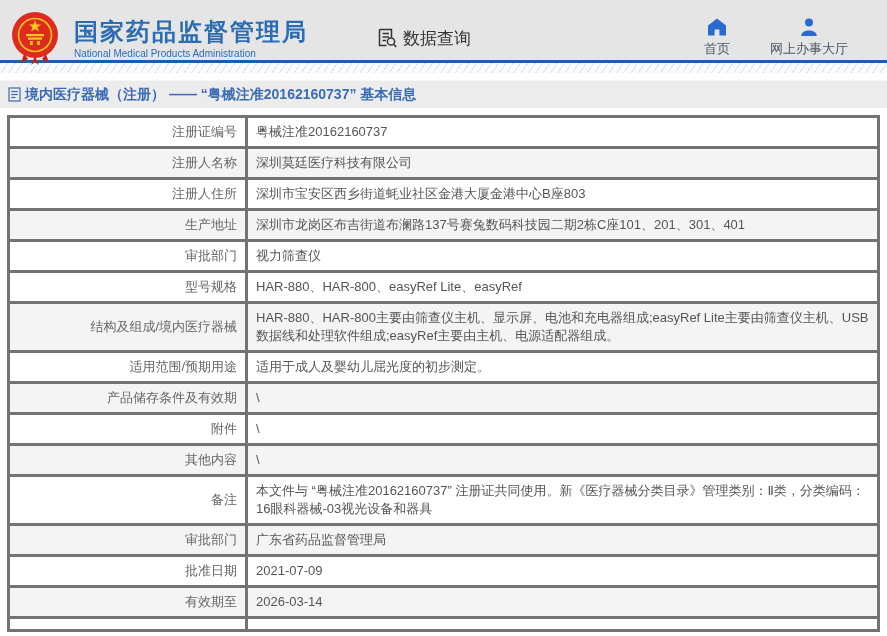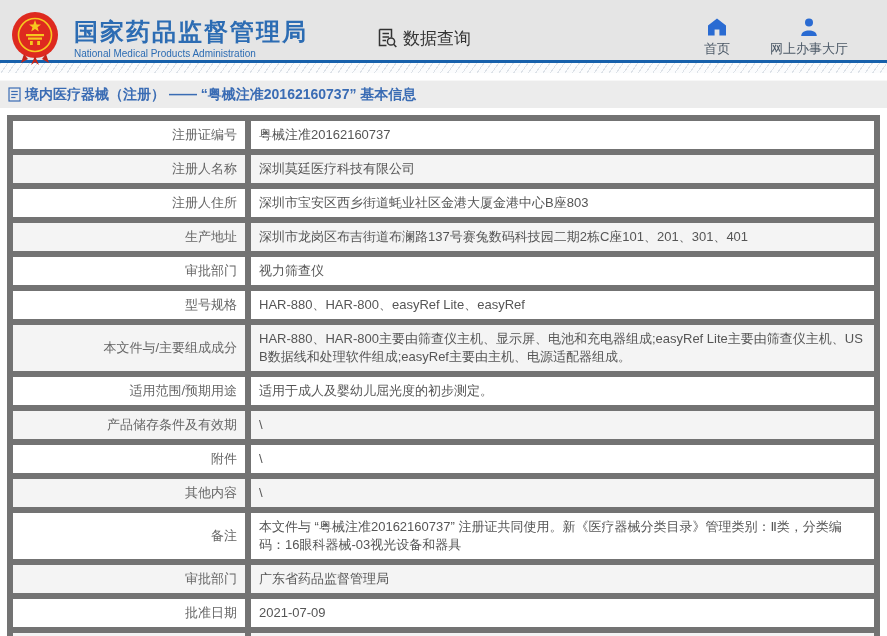--- a/index.html
+++ b/index.html
@@ -25,21 +25,21 @@
   .hatch-band { height:10px; background:#fbfcfd;
     background-image:repeating-linear-gradient(125deg,#dde2e8 0px,#dde2e8 1px,transparent 1px,transparent 6px); }
   .gap { height:7px; background:#fff; }
   
   .breadcrumb { height:28px; background:#ececec; display:flex; align-items:center;
     padding-left:8px; color:#3a6cb4; font-size:14px; border-top:1px solid #f7f7f7;font-weight:bold; }
   .breadcrumb svg { margin-right:4px; flex:0 0 auto; }
   
   .table-wrap { padding:0 7px; }
   table.info { width:100%; border-collapse:collapse; font-size:13px; table-layout:fixed; }
-  table.info td { border:6px solid #737373; padding:5px 8px; line-height:18px; vertical-align:middle; }
+  table.info td { border:3px solid #737373; padding:5px 8px; line-height:18px; vertical-align:middle; }
   td.label-cell { width:238px; text-align:right; color:#666; padding-right:11px; white-space:nowrap; }
   td.value-cell { color:#555; text-align:left; padding-left:12px; word-break:break-all; }
   tr.alt { background:#f4f4f4; }
 </style>
 </head>
 <body>
 
 <div class="header">
   <svg class="emblem" viewBox="0 0 54 56">
     <circle cx="27" cy="25" r="23" fill="#de2a1f"></circle>
@@ -129,21 +129,21 @@
         </tr>
         <tr>
           <td class="label-cell"><span>审批部门</span></td>
           <td class="value-cell"><span>视力筛查仪</span></td>
         </tr>
         <tr>
           <td class="label-cell"><span>型号规格</span></td>
           <td class="value-cell"><span>HAR-880、HAR-800、easyRef Lite、easyRef</span></td>
         </tr>
         <tr class="alt">
-          <td class="label-cell"><span>本文件与/主要组成成分</span></td>
+          <td class="label-cell"><span>结构及组成/境内医疗器械</span></td>
           <td class="value-cell"><span>HAR-880、HAR-800主要由筛查仪主机、显示屏、电池和充电器组成;easyRef Lite主要由筛查仪主机、USB数据线和处理软件组成;easyRef主要由主机、电源适配器组成。</span></td>
         </tr>
         <tr>
           <td class="label-cell"><span>适用范围/预期用途</span></td>
           <td class="value-cell"><span>适用于成人及婴幼儿屈光度的初步测定。</span></td>
         </tr>
         <tr class="alt">
           <td class="label-cell"><span>产品储存条件及有效期</span></td>
           <td class="value-cell"><span>\</span></td>
         </tr>

